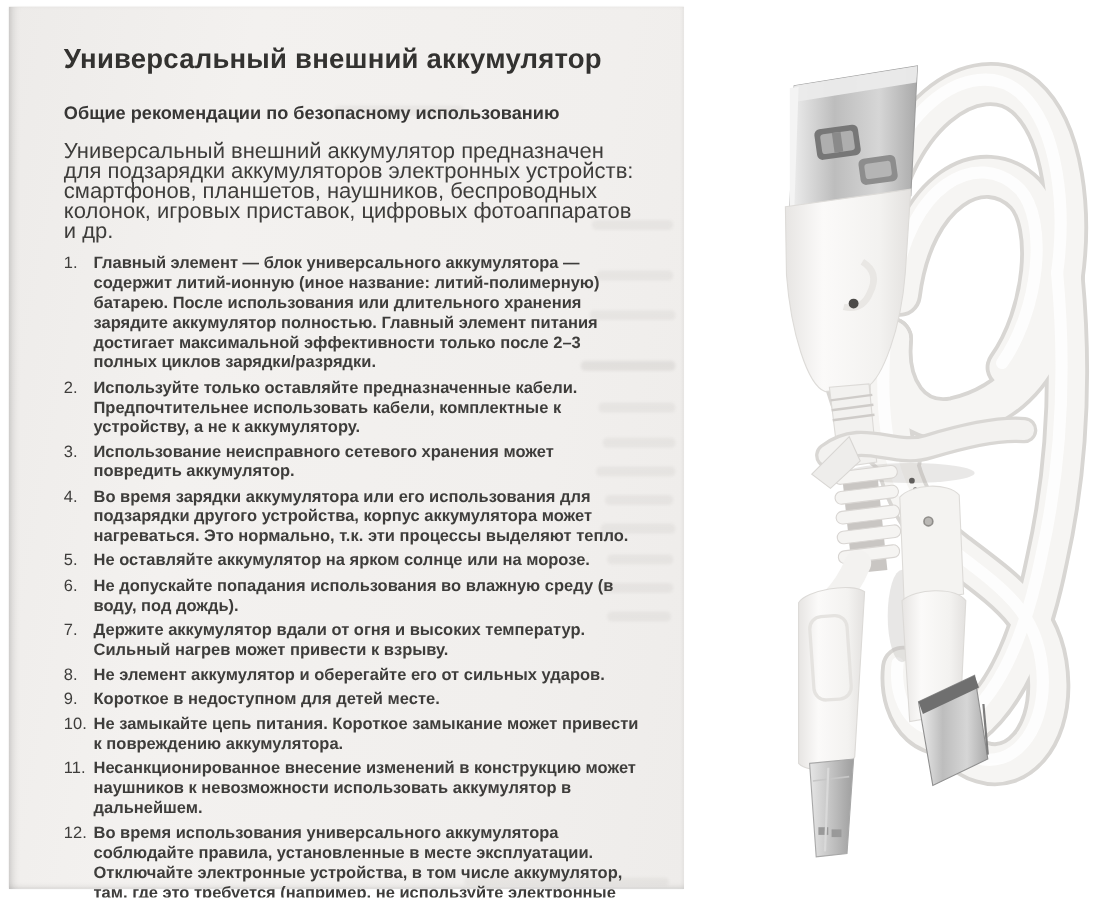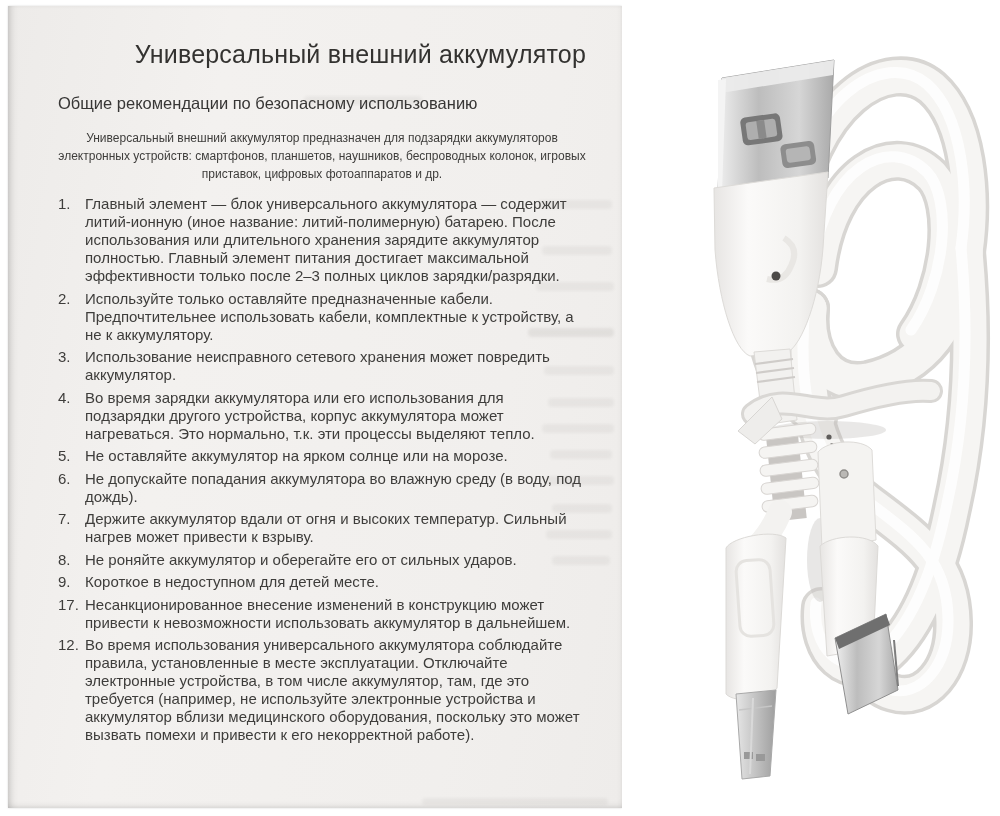--- a/index.html
+++ b/index.html
@@ -14,35 +14,35 @@
     box-sizing:border-box;
     padding:34px 36px 0 50px;
     background:linear-gradient(100deg,#edebe9 0%,#f3f1ef 30%,#f1efed 75%,#eeecea 100%);
     box-shadow:inset 7px 0 10px -7px rgba(0,0,0,.28),
                inset -3px 0 6px -4px rgba(0,0,0,.10),
                inset 0 -5px 8px -6px rgba(0,0,0,.18),
                0 0 2px rgba(0,0,0,.15);
     color:#3e3d3b;
   }
   .doc-title{
-    font-size:25px;font-weight:normal;color:#333230;letter-spacing:.2px;margin:0;text-align:right;
+    font-size:25px;font-weight:bold;color:#333230;letter-spacing:.2px;margin:0;
   }
   .doc-subtitle{
-    font-size:16.5px;font-weight:normal;color:#373635;margin:25px 0 16px 0;
+    font-size:16.5px;font-weight:bold;color:#373635;margin:25px 0 16px 0;
   }
   .doc-intro{
-    font-size:12px;line-height:18px;margin:16px 0 12px 0;max-width:528px;text-align:center;
+    font-size:20px;line-height:18px;margin:16px 0 12px 0;max-width:528px;
   }
   ol.doc-list{
     list-style:none;margin:7px 0 0 0;padding:0;max-width:528px;
     font-size:15px;line-height:18px;
   }
   ol.doc-list li{display:flex;margin-bottom:4.5px;}
   ol.doc-list .num{flex:0 0 27px;}
-  ol.doc-list .txt{flex:1;}
+  ol.doc-list .txt{flex:1;font-weight:bold;}
   
   .ghost{
     position:absolute;height:9px;border-radius:4px;
     background:#6f6b66;opacity:.07;filter:blur(1.4px);
   }
   .ghost.bold{opacity:.11;}
   
   .photo{
     position:absolute;left:622px;top:0;width:378px;height:816px;background:#ffffff;
   }
@@ -72,37 +72,41 @@
     <li>
         <span class="num">4.</span>
         <span class="txt">Во время зарядки аккумулятора или его использования для подзарядки другого устройства, корпус аккумулятора может нагреваться. Это нормально, т.к. эти процессы выделяют тепло.</span>
       </li>
     <li>
         <span class="num">5.</span>
         <span class="txt">Не оставляйте аккумулятор на ярком солнце или на морозе.</span>
       </li>
     <li>
         <span class="num">6.</span>
-        <span class="txt">Не допускайте попадания аккумулятора во влажную среду (в воду, под дождь).</span>
+        <span class="txt">Не допускайте попадания использования во влажную среду (в воду, под дождь).</span>
       </li>
     <li>
         <span class="num">7.</span>
         <span class="txt">Держите аккумулятор вдали от огня и высоких температур. Сильный нагрев может привести к взрыву.</span>
       </li>
     <li>
         <span class="num">8.</span>
-        <span class="txt">Не роняйте аккумулятор и оберегайте его от сильных ударов.</span>
+        <span class="txt">Не элемент аккумулятор и оберегайте его от сильных ударов.</span>
       </li>
     <li>
         <span class="num">9.</span>
         <span class="txt">Короткое в недоступном для детей месте.</span>
       </li>
     <li>
-        <span class="num">17.</span>
-        <span class="txt">Несанкционированное внесение изменений в конструкцию может привести к невозможности использовать аккумулятор в дальнейшем.</span>
+        <span class="num">10.</span>
+        <span class="txt">Не замыкайте цепь питания. Короткое замыкание может привести к повреждению аккумулятора.</span>
+      </li>
+    <li>
+        <span class="num">11.</span>
+        <span class="txt">Несанкционированное внесение изменений в конструкцию может наушников к невозможности использовать аккумулятор в дальнейшем.</span>
       </li>
     <li>
         <span class="num">12.</span>
         <span class="txt">Во время использования универсального аккумулятора соблюдайте правила, установленные в месте эксплуатации. Отключайте электронные устройства, в том числе аккумулятор, там, где это требуется (например, не используйте электронные устройства и аккумулятор вблизи медицинского оборудования, поскольку это может вызвать помехи и привести к его некорректной работе).</span>
       </li>
   </ol>
 
   <div class="ghost" style="left:296px;top:90px;width:118px;"></div>
   <div class="ghost" style="left:530px;top:194px;width:74px;"></div>
   <div class="ghost" style="left:534px;top:240px;width:70px;"></div>

